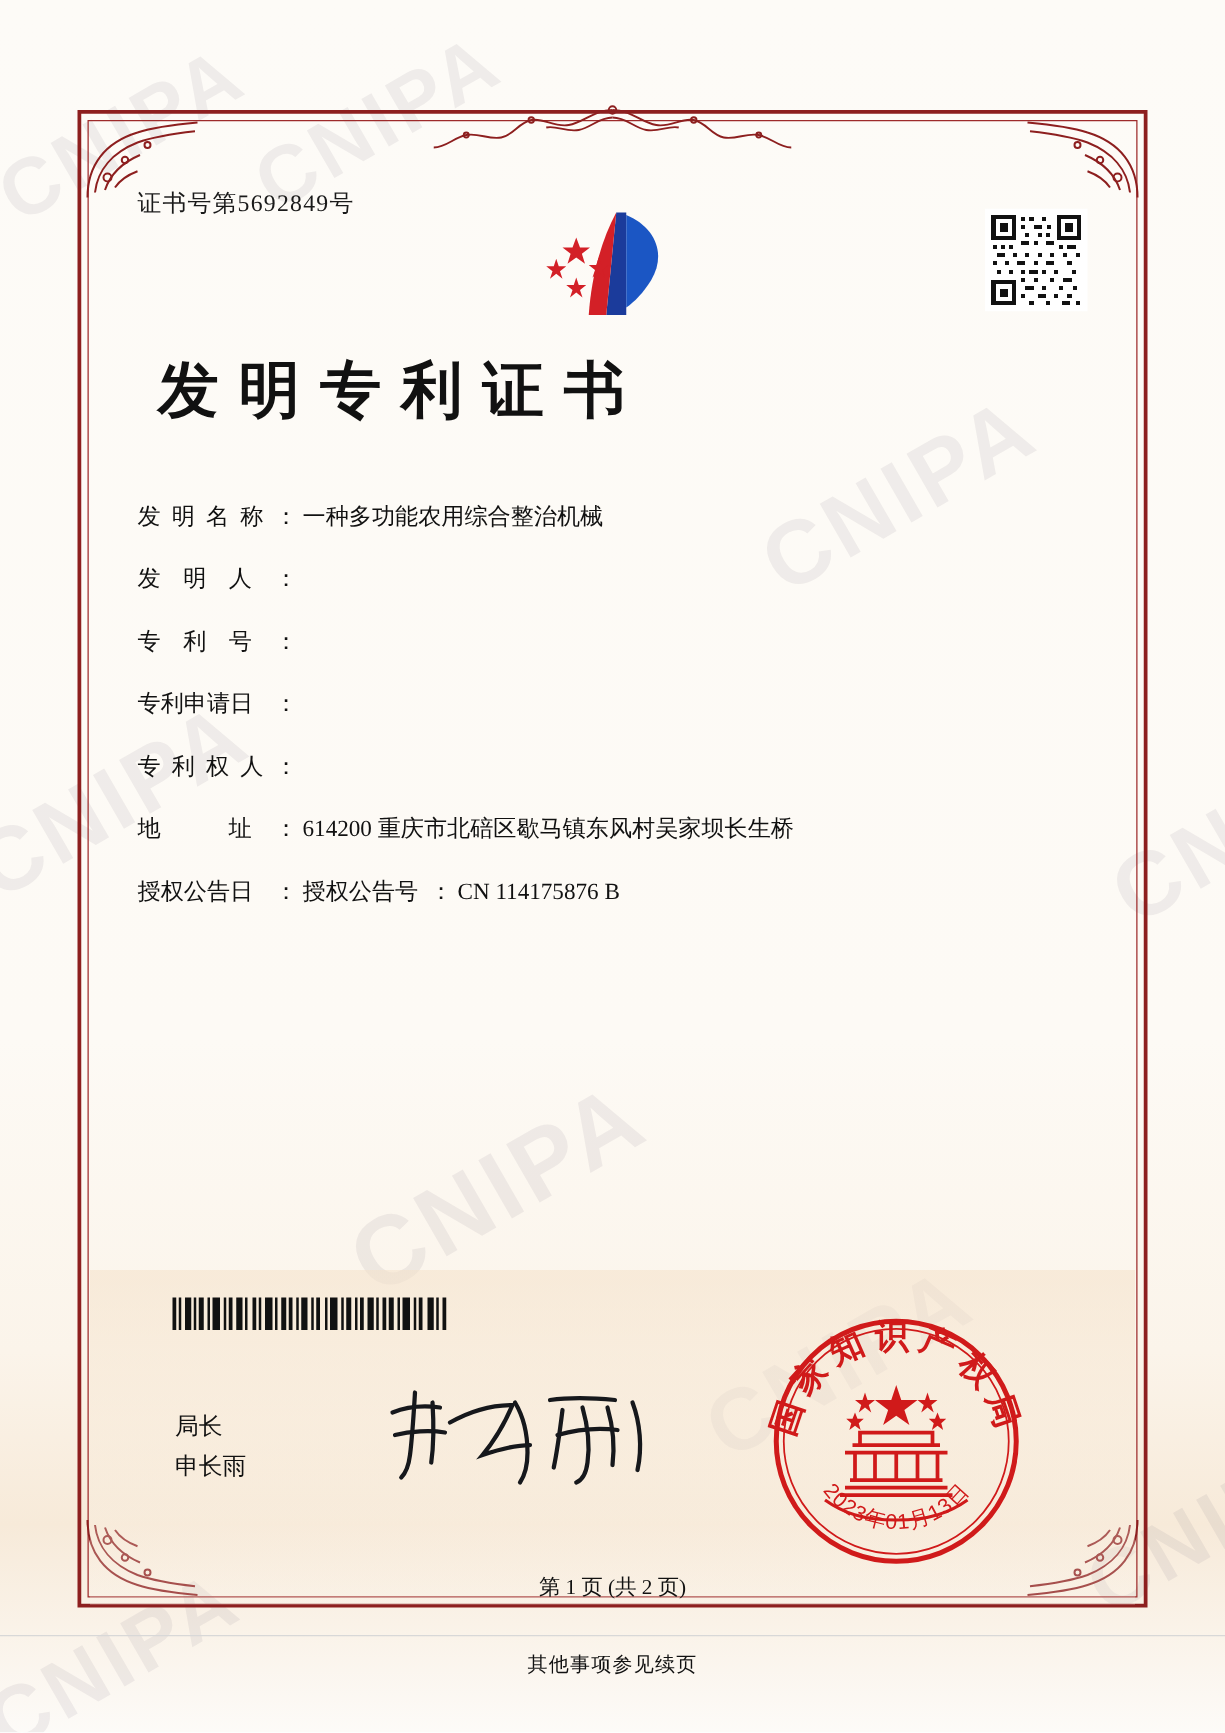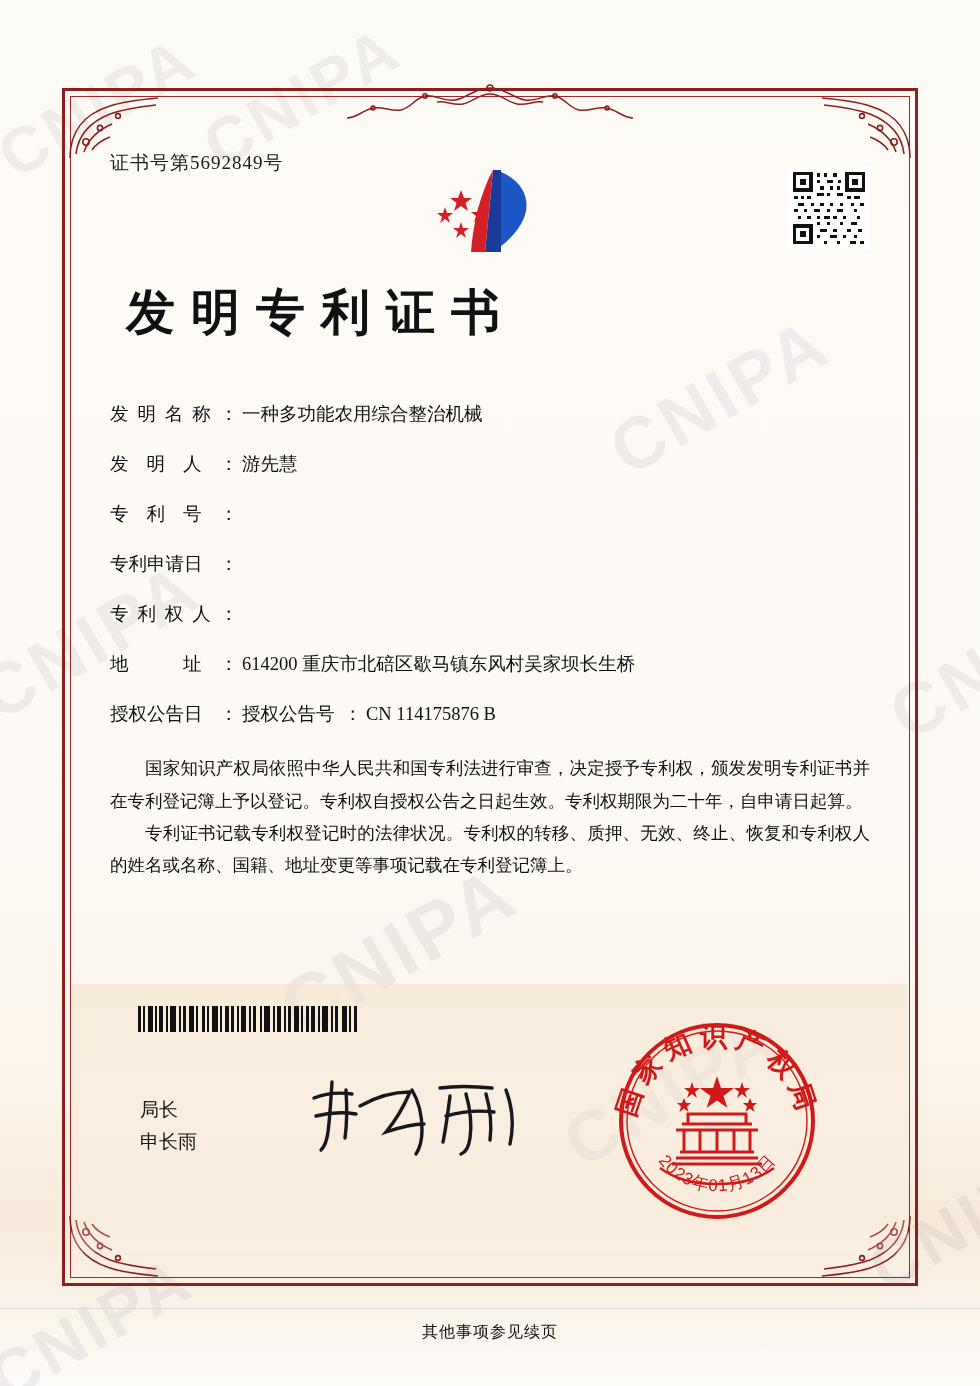--- a/index.html
+++ b/index.html
@@ -172,21 +172,21 @@
   }
   .body-text p {
     margin: 0;
     text-indent: 2em;
   }
 
   
   .lower {
     position: absolute;
     left: 0; right: 0;
-    top: 984px;
+    top: 1016px;
     height: 270px;
   }
   .band-bg {
     position: absolute;
     left: 72px; right: 72px;
     top: 0;
     height: 268px;
     background: linear-gradient(180deg, rgba(244,225,201,0.55) 0%, rgba(247,233,214,0.45) 45%, rgba(252,245,237,0.2) 100%);
   }
 
@@ -439,21 +439,20 @@
         <span class="field-value">一种多功能农用综合整治机械</span>
       </div>
 
       <div class="field-row">
         <span class="field-label">
           <span>发</span>
             <span>明</span>
             <span>人</span>
             <span class="field-colon">：</span>
         </span>
-        <span class="field-value">游先慧</span>
       </div>
 
       <div class="field-row">
         <span class="field-label">
           <span>专</span>
             <span>利</span>
             <span>号</span>
             <span class="field-colon">：</span>
         </span>
       </div>
@@ -493,24 +492,20 @@
         </span>
         <span class="second-label">
           <span>授权公告号</span>
             <span class="field-colon">：</span>
         </span>
         <span class="field-value" style="flex:1;">CN 114175876 B</span>
       </div>
 
     </div>
 
-    <div class="body-text">
-      <p>国家知识产权局依照中华人民共和国专利法进行审查，决定授予专利权，颁发发明专利证书并在专利登记簿上予以登记。专利权自授权公告之日起生效。专利权期限为二十年，自申请日起算。</p>
-      <p>专利证书记载专利权登记时的法律状况。专利权的转移、质押、无效、终止、恢复和专利权人的姓名或名称、国籍、地址变更等事项记载在专利登记簿上。</p>
-    </div>
   </div>
 
   <div class="lower">
     <div class="band-bg"></div>
 
     <div class="barcode">
       <span style="width:3px"></span>
         <span style="width:2px;background:transparent"></span>
       <span style="width:2px"></span>
         <span style="width:3px;background:transparent"></span>
@@ -640,17 +635,18 @@
         <text font-family="'Liberation Serif', serif" font-size="27" font-weight="bold" fill="#d01a1a" letter-spacing="7">
           <textPath href="#arcTop" startOffset="50%" text-anchor="middle">国家知识产权局</textPath>
         </text>
         <text font-family="'Liberation Sans', sans-serif" font-size="17" fill="#d01a1a" letter-spacing="1">
           <textPath href="#arcBottom" startOffset="50%" text-anchor="middle">2023年01月13日</textPath>
         </text>
       </svg>
     </div>
   </div>
 
+  <div class="page-no">第 1 页 (共 2 页)</div>
 
   <div class="footer-rule"></div>
   <div class="footer-note">其他事项参见续页</div>
 
 </div>
 
 </body></html>

